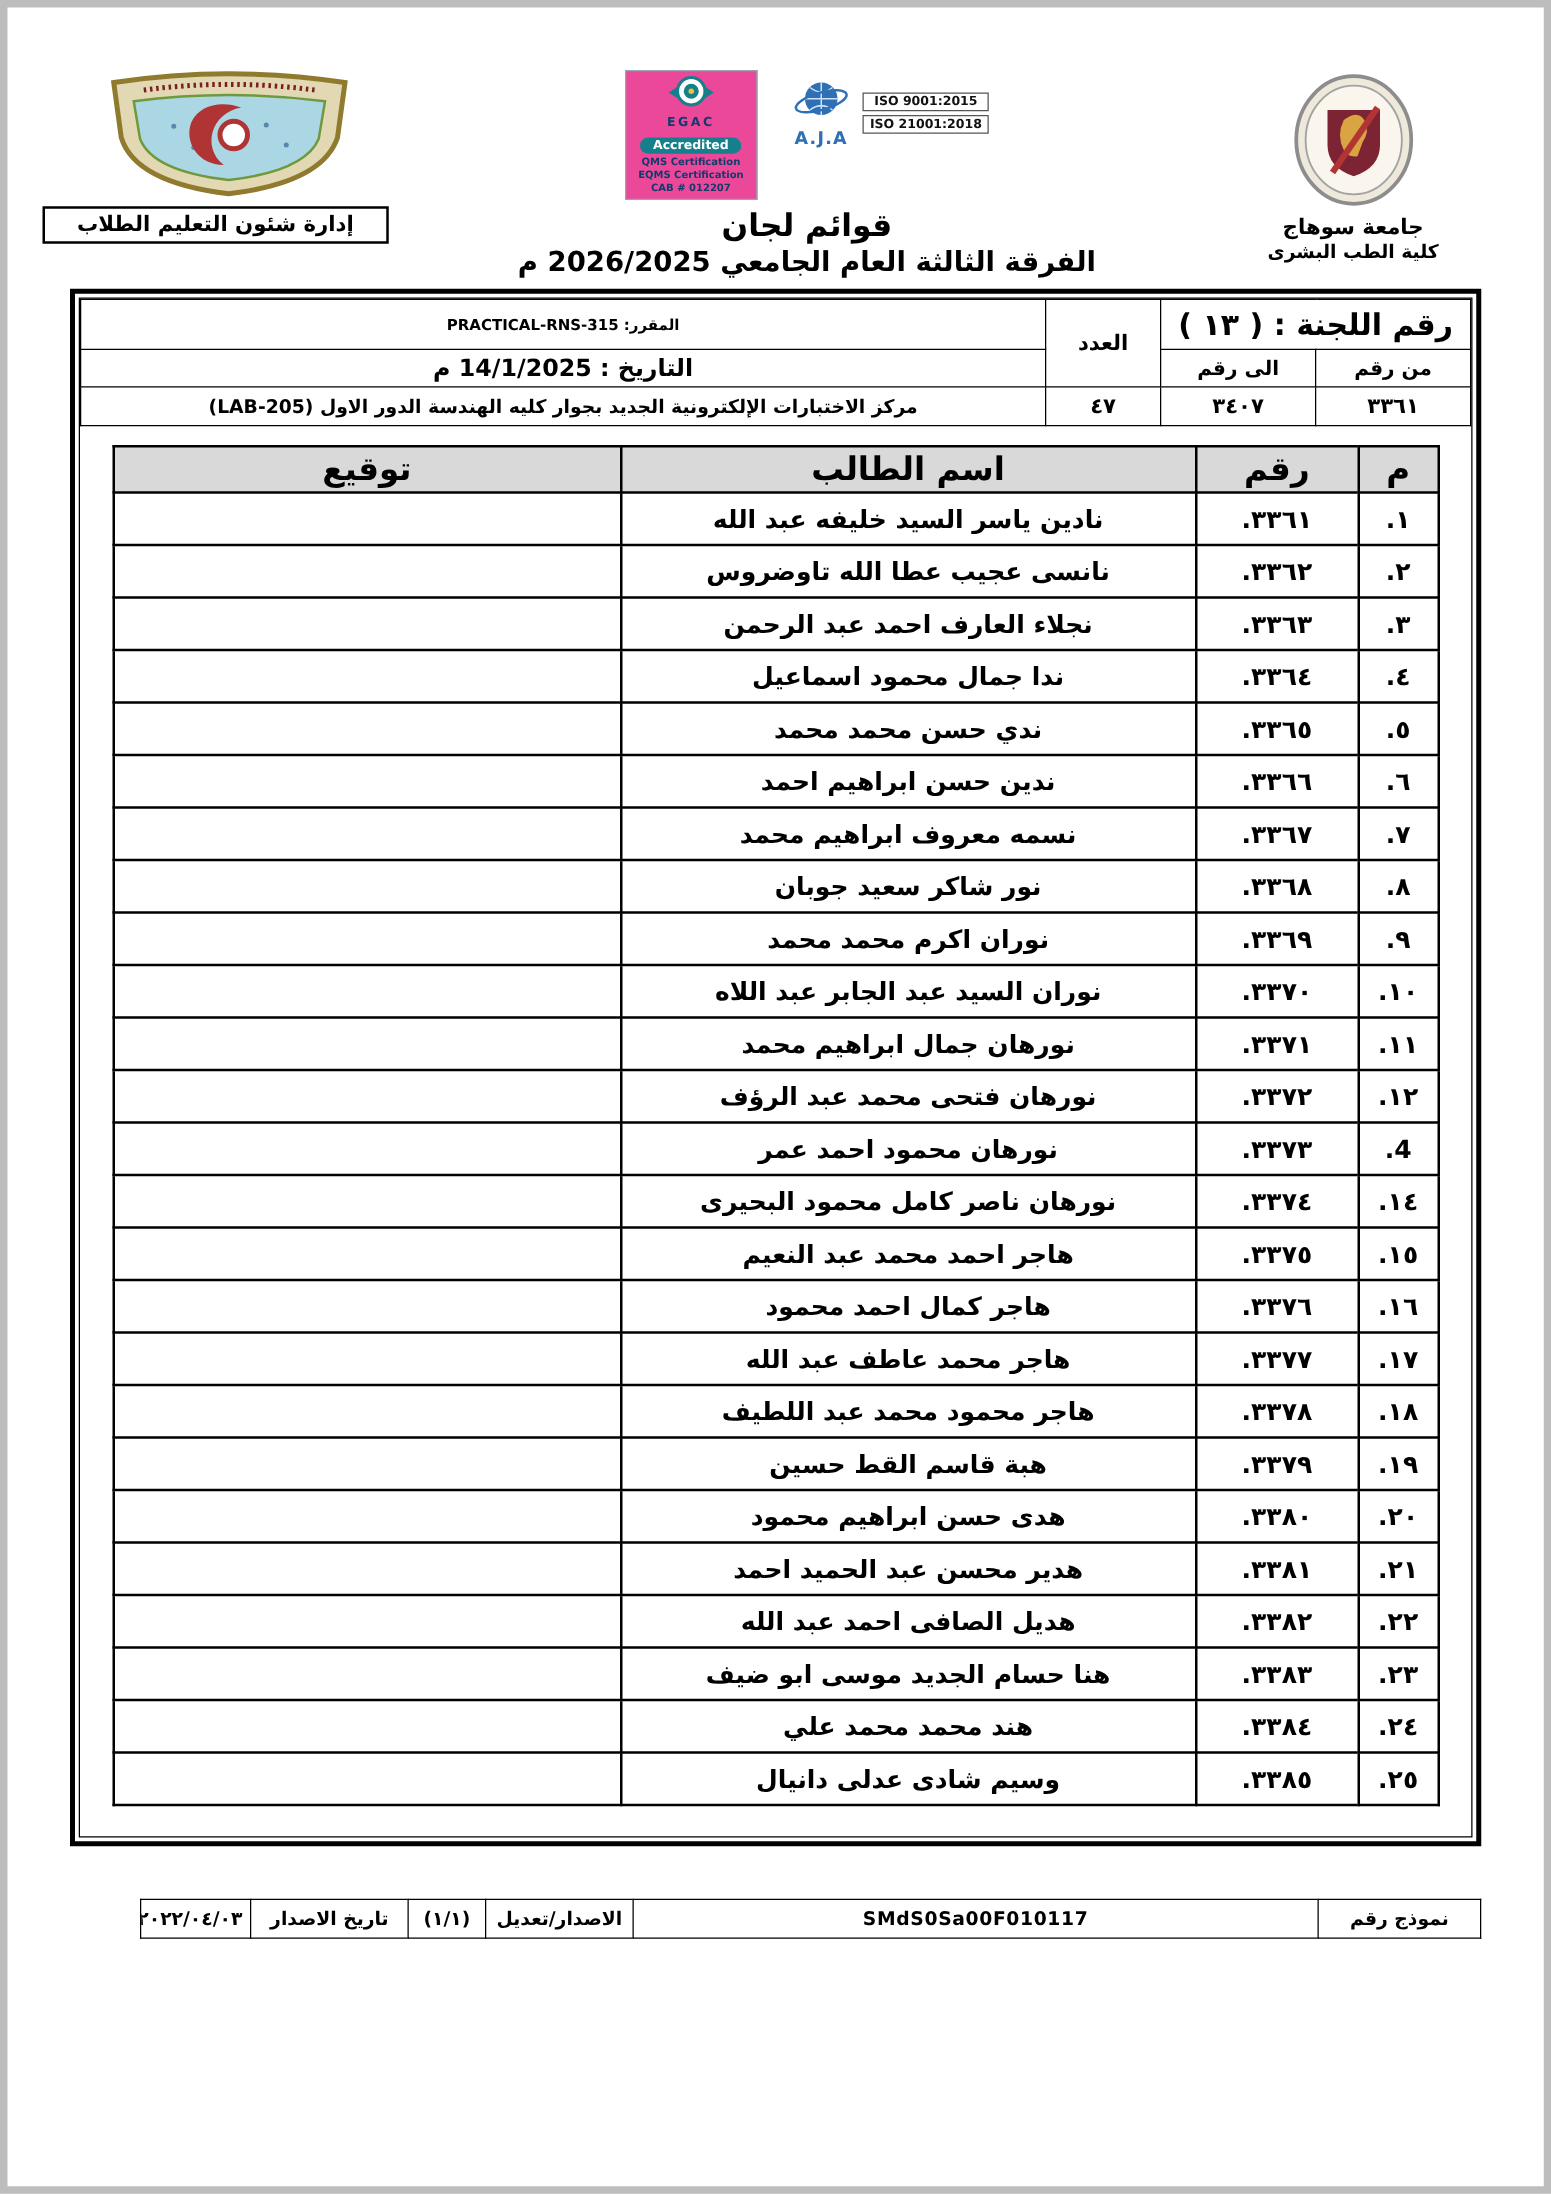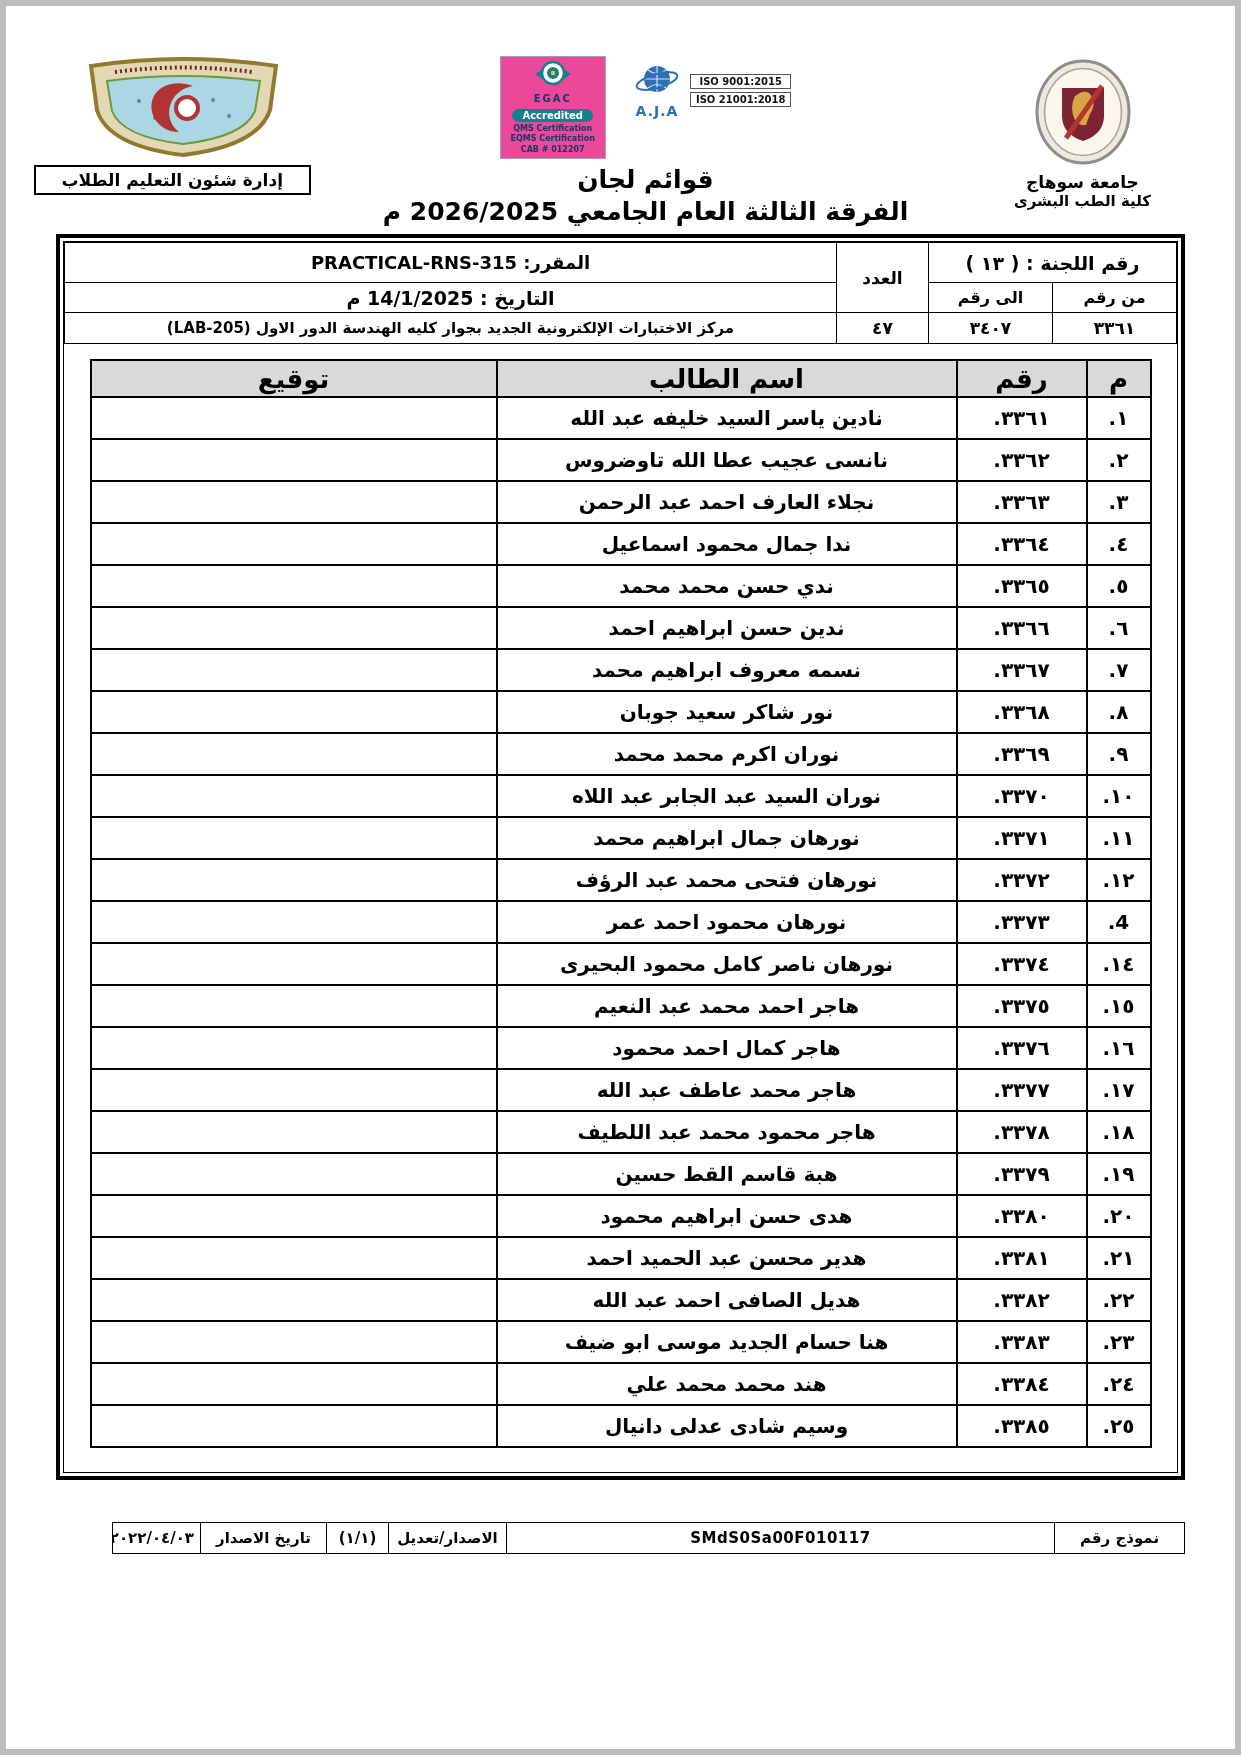--- a/index.html
+++ b/index.html
@@ -20,31 +20,31 @@
   .egac { border: 1px solid #9aa4b0; padding: 2px 10px 3px; text-align: center; background: #ec4899; }
   .egac-name { font-size: 10px; font-weight: 700; color: #123a6d; letter-spacing: 2px; }
   .egac-pill { background: #15808c; color: #fff; font-size: 10px; font-weight: 700; border-radius: 8px; padding: 1px 10px; display: inline-block; margin: 1px 0 2px; }
   .egac-line { font-size: 8px; font-weight: 700; color: #123a6d; line-height: 1.3; }
   .aja { display: flex; align-items: center; gap: 10px; padding-top: 6px; }
   .aja-left { text-align: center; }
   .aja-name { font-size: 14px; font-weight: 700; color: #2f6fb3; letter-spacing: 1px; margin-top: -3px; }
   .iso-line { font-size: 10px; font-weight: 700; border: 1px solid #555; padding: 1px 5px; margin: 3px 0; white-space: nowrap; color: #111; }
 
   .doc-title { font-size: 25px; font-weight: 700; margin-top: 6px; }
-  .doc-subtitle { font-size: 25px; font-weight: 700; margin-top: 3px; }
+  .doc-subtitle { font-size: 22px; font-weight: 700; margin-top: 3px; }
 
   
   .main-box { border: 4px solid #000; padding: 3px; }
   .main-box-inner { border: 1.5px solid #000; padding-bottom: 24px; }
 
   .info-table { width: 100%; border-collapse: collapse; }
   .info-table td { border: 1.6px solid #000; font-weight: 700; text-align: center; vertical-align: middle; padding: 2px 4px; }
-  .cell-committee { font-size: 19px; height: 40px; border-radius: 13px; }
+  .cell-committee { font-size: 24px; height: 40px; border-radius: 13px; }
   .cell-count-label { font-size: 17px; }
-  .cell-course { font-size: 18px; }
+  .cell-course { font-size: 12px; }
   .cell-from, .cell-to { font-size: 16px; height: 30px; }
   .cell-date { font-size: 19px; }
   .cell-value { font-size: 17px; height: 31px; }
   .cell-location { font-size: 15px; }
 
   .student-table { width: 1062px; border-collapse: collapse; margin: 15px auto 0; table-layout: fixed; }
   .student-table th { background: #d9d9d9; border: 2px solid #000; font-size: 26px; font-weight: 700; height: 37px; vertical-align: middle; text-align: center; }
   .student-table td { border: 2px solid #000; font-size: 20px; font-weight: 700; text-align: center; vertical-align: middle; height: 42px; padding: 0 4px; }
 
   

